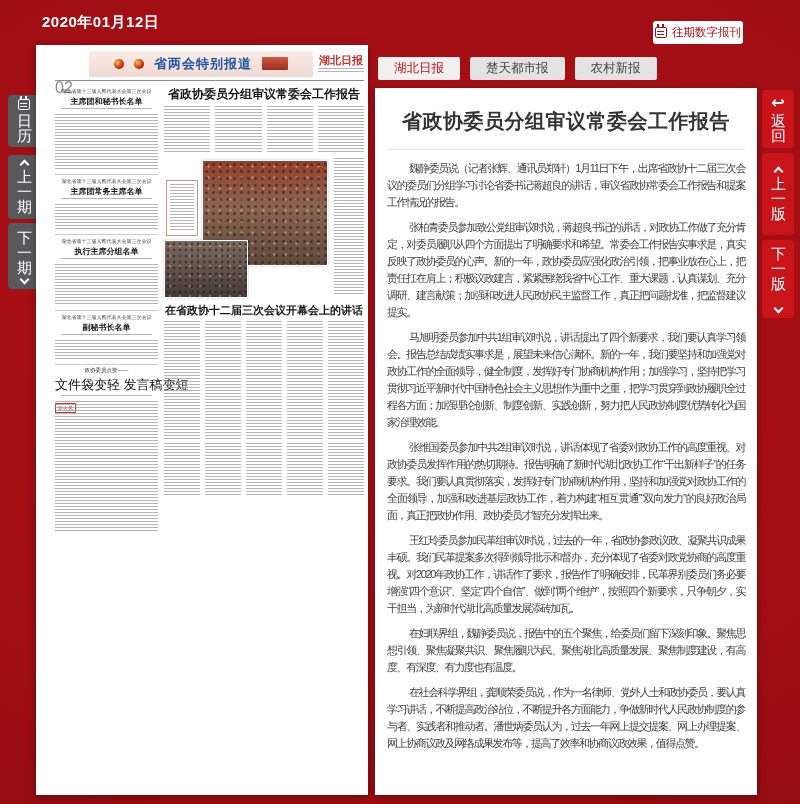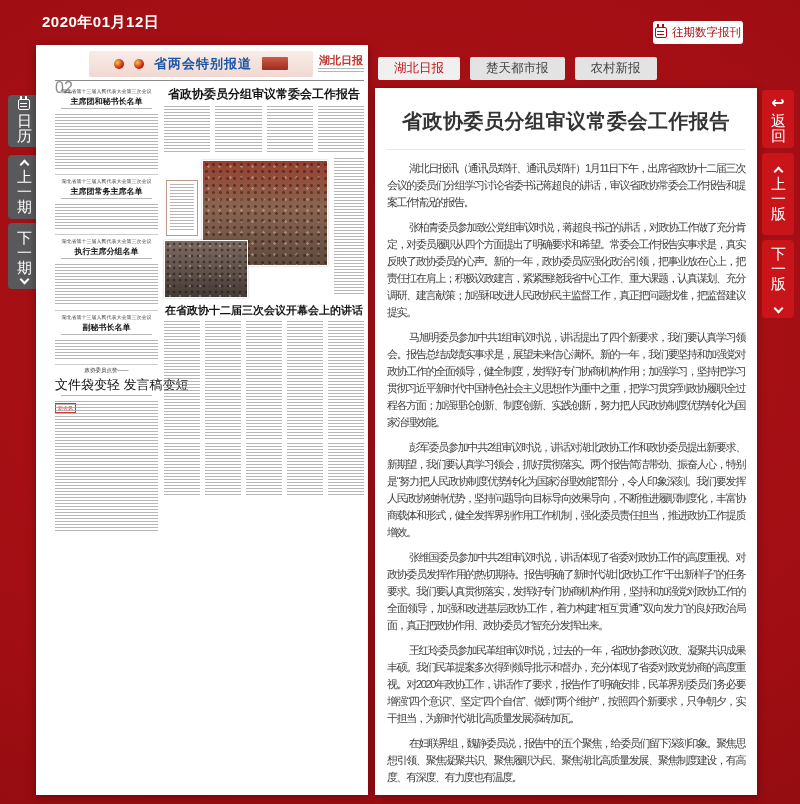--- a/index.html
+++ b/index.html
@@ -251,24 +251,23 @@
   <div class="tabs">
     <button class="tab active">湖北日报</button>
     <button class="tab">楚天都市报</button>
     <button class="tab">农村新报</button>
   </div>
 
   <div class="article-panel">
     <h1 class="article-title">省政协委员分组审议常委会工作报告</h1>
     <div class="article-divider"></div>
     <div class="article-body">
-      <p>湖北日报讯（通讯员郑轩、通讯员郑轩）1月11日下午，出席省政协十二届三次会议的委员们分组学习讨论省委书记蒋超良的讲话，审议省政协常委会工作报告和提案工作情况的报告。</p>
+      <p>魏静委员说（记者张辉、通讯员郑轩）1月11日下午，出席省政协十二届三次会议的委员们分组学习讨论省委书记蒋超良的讲话，审议省政协常委会工作报告和提案工作情况的报告。</p>
       <p>张柏青委员参加致公党组审议时说，蒋超良书记的讲话，对政协工作做了充分肯定，对委员履职从四个方面提出了明确要求和希望。常委会工作报告实事求是，真实反映了政协委员的心声。新的一年，政协委员应强化政治引领，把事业放在心上，把责任扛在肩上；积极议政建言，紧紧围绕我省中心工作、重大课题，认真谋划、充分调研、建言献策；加强和改进人民政协民主监督工作，真正把问题找准，把监督建议提实。</p>
       <p>马旭明委员参加中共1组审议时说，讲话提出了四个新要求，我们要认真学习领会。报告总结成绩实事求是，展望未来信心满怀。新的一年，我们要坚持和加强党对政协工作的全面领导，健全制度，发挥好专门协商机构作用；加强学习，坚持把学习贯彻习近平新时代中国特色社会主义思想作为重中之重，把学习贯穿到政协履职全过程各方面；加强理论创新、制度创新、实践创新，努力把人民政协制度优势转化为国家治理效能。</p>
-      <p>彭军委员参加中共2组审议时说，讲话对湖北政协工作和政协委员提出新要求、新期望，我们要认真学习领会，抓好贯彻落实。两个报告简洁带劲、振奋人心，特别是“努力把人民政协制度优势转化为国家治理效能”部分，令人印象深刻。我们要发挥人民政协独特优势，坚持问题导向目标导向效果导向，不断推进履职制度化，丰富协商载体和形式，健全发挥界别作用工作机制，强化委员责任担当，推进政协工作提质增效。</p>
       <p>张维国委员参加中共2组审议时说，讲话体现了省委对政协工作的高度重视、对政协委员发挥作用的热切期待。报告明确了新时代湖北政协工作“干出新样子”的任务要求。我们要认真贯彻落实，发挥好专门协商机构作用，坚持和加强党对政协工作的全面领导，加强和改进基层政协工作，着力构建“相互贯通”“双向发力”的良好政治局面，真正把政协作用、政协委员才智充分发挥出来。</p>
       <p>王红玲委员参加民革组审议时说，过去的一年，省政协参政议政、凝聚共识成果丰硕。我们民革提案多次得到领导批示和督办，充分体现了省委对政党协商的高度重视。对2020年政协工作，讲话作了要求，报告作了明确安排，民革界别委员们务必要增强“四个意识”、坚定“四个自信”、做到“两个维护”，按照四个新要求，只争朝夕，实干担当，为新时代湖北高质量发展添砖加瓦。</p>
       <p>在妇联界组，魏静委员说，报告中的五个聚焦，给委员们留下深刻印象。聚焦思想引领、聚焦凝聚共识、聚焦履职为民、聚焦湖北高质量发展、聚焦制度建设，有高度、有深度、有力度也有温度。</p>
       <p>在社会科学界组，龚顺荣委员说，作为一名律师、党外人士和政协委员，要认真学习讲话，不断提高政治站位，不断提升各方面能力，争做新时代人民政协制度的参与者、实践者和推动者。潘世炳委员认为，过去一年网上提交提案、网上办理提案、网上协商议政及网络成果发布等，提高了效率和协商议政效果，值得点赞。</p>
     </div>
   </div>
 
   <nav class="rightnav">
     <button class="nav-btn" style="top:90px;height:58px;">
       <span class="back-glyph">↩</span>

